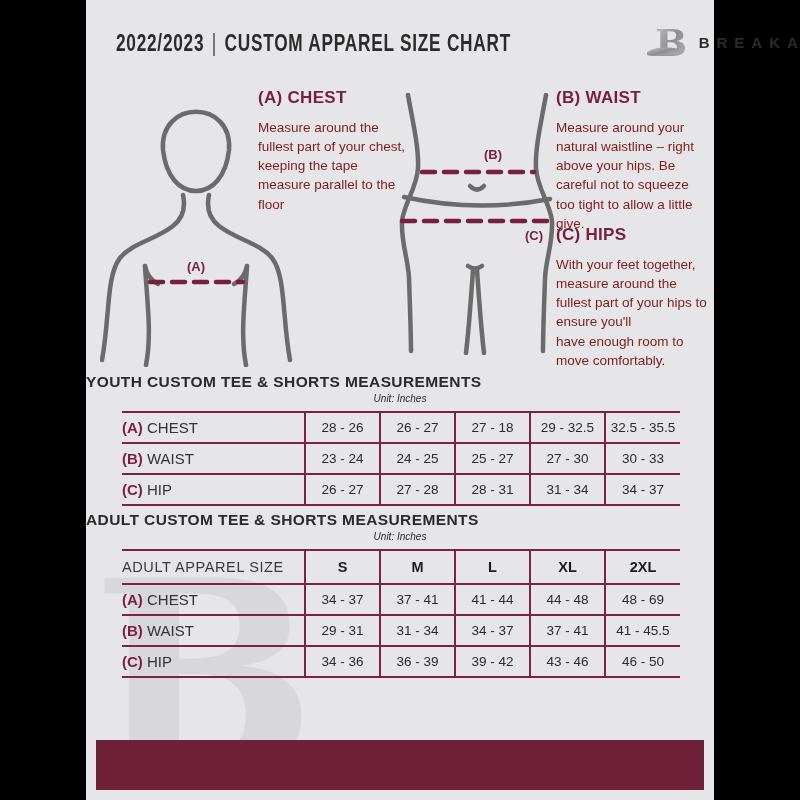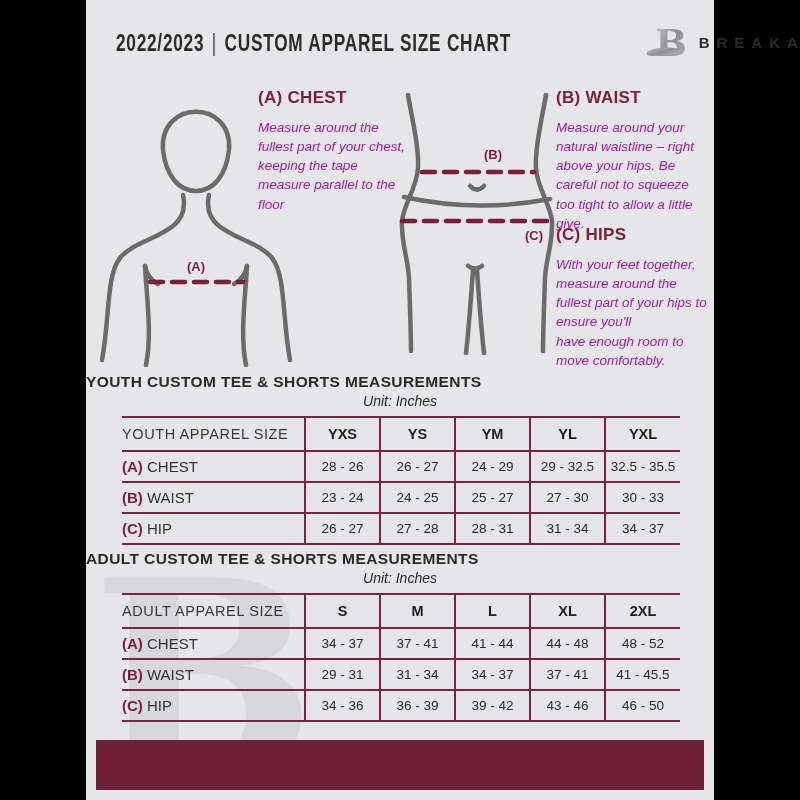--- a/index.html
+++ b/index.html
@@ -19,26 +19,26 @@
 
   
   .diagram{position:relative;height:285px;z-index:2;}
   .fig{position:absolute;}
   .fig path,.fig line{fill:none;stroke:#6b6b6b;stroke-width:4.5;stroke-linecap:round;}
   .fig .dash{stroke:#7a1e3e;stroke-width:4.5;stroke-dasharray:13 9;}
   .fig .marker{fill:#7a1e3e;font-weight:bold;font-size:13px;stroke:none;
                font-family:"Liberation Sans",sans-serif;}
   .guide-block{position:absolute;width:152px;}
   .guide-h{font-weight:bold;font-size:17px;color:#7a1e3e;margin:0 0 10px 0;letter-spacing:0.3px;}
-  .guide-b{font-style:italic;font-size:13.5px;line-height:1.42;color:#a21caf;white-space:pre-line;}
+  .guide-b{font-size:13.5px;line-height:1.42;color:#7f1d1d;white-space:pre-line;}
 
   
   .section-title{text-align:left;font-weight:bold;font-size:15.5px;color:#2a2a2a;
                  letter-spacing:0.4px;margin-top:3px;position:relative;z-index:2;}
-  .section-unit{text-align:center;font-style:italic;font-size:14px;color:#2a2a2a;
+  .section-unit{text-align:center;font-style:italic;font-size:10px;color:#2a2a2a;
                 margin-top:2px;margin-bottom:7px;position:relative;z-index:2;}
   table.size{border-collapse:collapse;table-layout:fixed;width:558px;margin-left:36px;
              position:relative;z-index:2;background:transparent;
              border-top:2px solid #7d2342;border-bottom:2px solid #7d2342;}
   table.size th,table.size td{padding:0;background:transparent;}
   table.size tr+tr th,table.size tr+tr td{border-top:2px solid #7d2342;}
   table.size th:not(:first-child),table.size td:not(:first-child){border-left:2px solid #7d2342;}
   th.lbl-head{height:34px;text-align:left;padding-left:16px;font-weight:normal;
               font-size:14.5px;color:#3a3a3a;letter-spacing:0.6px;}
   th.size-head{height:34px;text-align:center;font-weight:bold;font-size:14.5px;color:#1d1d1d;}
@@ -127,33 +127,25 @@
     <table class="size">
       <colgroup>
           <col style="width:183px">
           <col>
           <col>
           <col>
           <col>
           <col>
         </colgroup>
       <tbody>
-          <tr>
-        <th class="lbl-head">YOUTH APPAREL SIZE</th>
-        <th class="size-head">YXS</th>
-        <th class="size-head">YS</th>
-        <th class="size-head">YM</th>
-        <th class="size-head">YL</th>
-        <th class="size-head">YXL</th>
-      </tr>
       <tr>
         <td class="row-lbl"><span class="pfx">(A)</span> <span>CHEST</span></td>
         <td class="val">28 - 26</td>
         <td class="val">26 - 27</td>
-        <td class="val">24 - 29</td>
+        <td class="val">27 - 18</td>
         <td class="val">29 - 32.5</td>
         <td class="val">32.5 - 35.5</td>
       </tr>
       <tr>
         <td class="row-lbl"><span class="pfx">(B)</span> <span>WAIST</span></td>
         <td class="val">23 - 24</td>
         <td class="val">24 - 25</td>
         <td class="val">25 - 27</td>
         <td class="val">27 - 30</td>
         <td class="val">30 - 33</td>
@@ -188,21 +180,21 @@
         <th class="size-head">L</th>
         <th class="size-head">XL</th>
         <th class="size-head">2XL</th>
       </tr>
       <tr>
         <td class="row-lbl"><span class="pfx">(A)</span> <span>CHEST</span></td>
         <td class="val">34 - 37</td>
         <td class="val">37 - 41</td>
         <td class="val">41 - 44</td>
         <td class="val">44 - 48</td>
-        <td class="val">48 - 52</td>
+        <td class="val">48 - 69</td>
       </tr>
       <tr>
         <td class="row-lbl"><span class="pfx">(B)</span> <span>WAIST</span></td>
         <td class="val">29 - 31</td>
         <td class="val">31 - 34</td>
         <td class="val">34 - 37</td>
         <td class="val">37 - 41</td>
         <td class="val">41 - 45.5</td>
       </tr>
       <tr>

